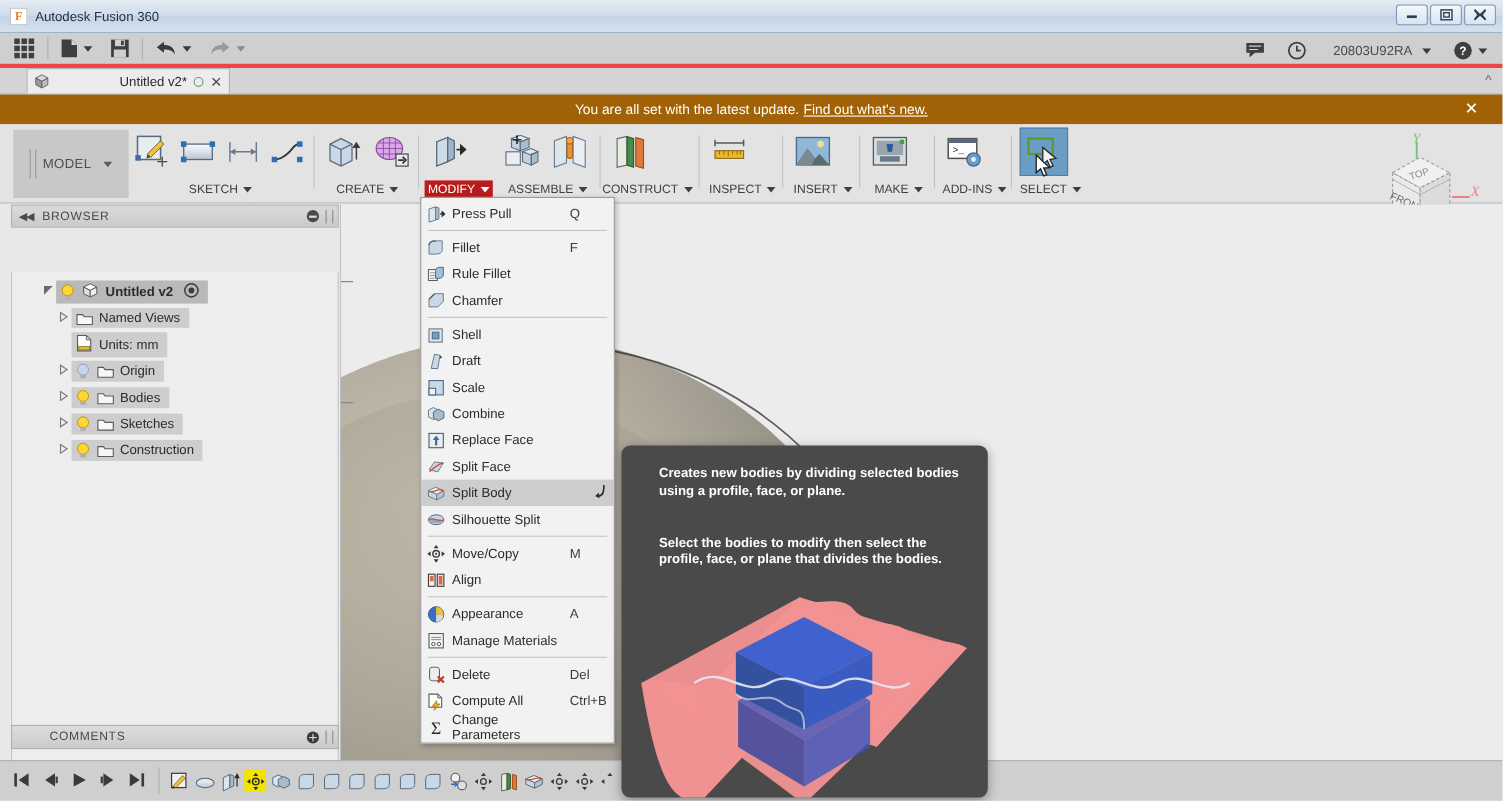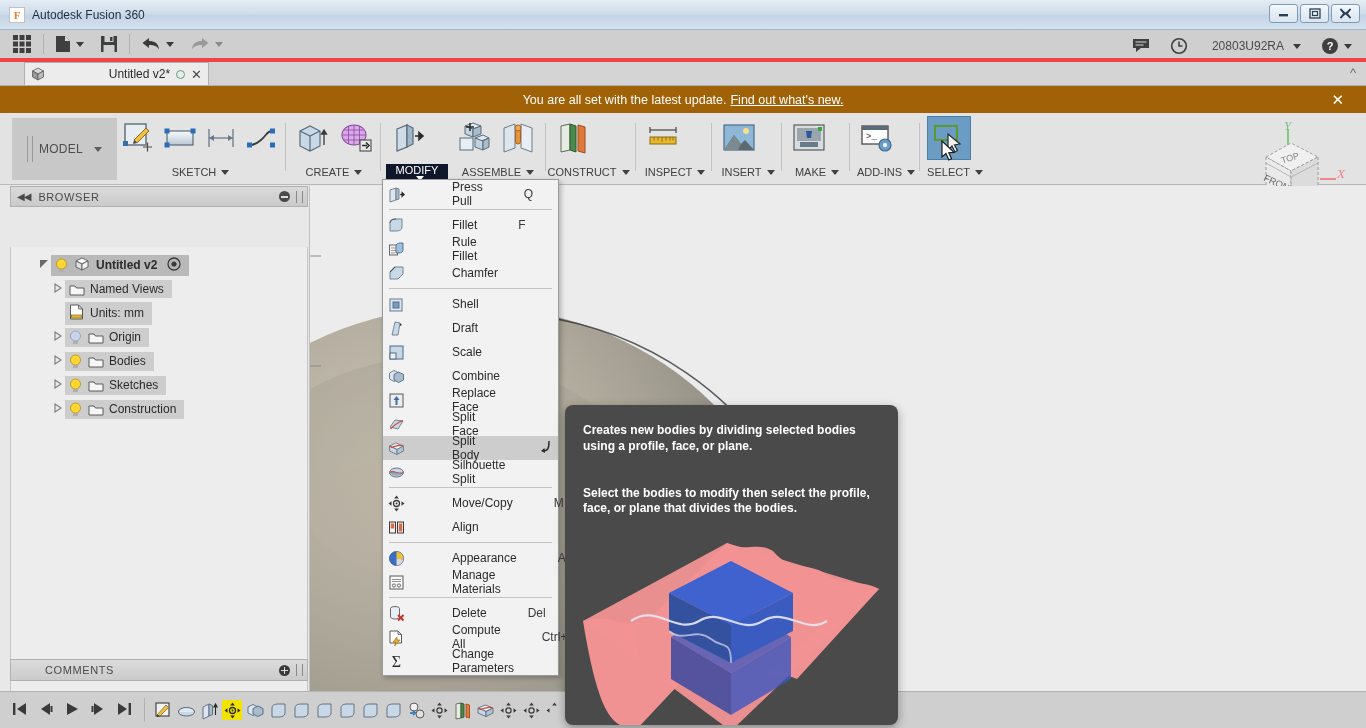--- a/index.html
+++ b/index.html
@@ -85,21 +85,21 @@
     background:#c8c8c8; display:flex; align-items:center; justify-content:center; gap:6px;
   }
   .grip { width:6px;height:26px; border-left:1px solid #9a9a9a; border-right:1px solid #9a9a9a; }
   .ws-label { font-size:12px; color:#4d4d4d; letter-spacing:.3px; }
   .rgroup { position:absolute; top:3px; height:66px; display:flex; flex-direction:column; }
   .rrow { display:flex; align-items:flex-start; height:46px; }
   .rbtn { width:44px; height:44px; display:flex; align-items:center; justify-content:center; }
   .rbtn.sel { background:#6b9dc4; border:1px solid #4b7fa8; }
   .glabel { text-align:center; font-size:11px; color:#404040; margin-top:2px; height:16px;
             display:flex; align-items:center; justify-content:center; }
-  .glabel.active { background:#0f172a; color:#fff;flex-direction:column; }
+  .glabel.active { background:#b91c1c; color:#fff; }
   .vsep { position:absolute; top:10px; width:1px; height:48px; background:#c2c2c2; }
 
   
   .viewcube { position:absolute; right:20px; top:8px; width:110px; height:96px; }
 
   
   .browser-hdr {
     position:absolute; left:10px; top:186px; width:298px; height:21px;
     background:linear-gradient(to bottom,#dadada,#cacaca); border:1px solid #b0b0b0;
     display:flex; align-items:center; font-size:11px; color:#4a4a4a; letter-spacing:.6px;
@@ -139,35 +139,35 @@
     background:#ececec; overflow:hidden;
   }
   .vp-border-l { position:absolute; left:0; top:0; width:1px; height:505px; background:#c0c0c0; }
 
   
   .menu {
     position:absolute; left:382px; top:179px; width:177px;
     background:#f2f2f2; border:1px solid #9a9a9a;
     box-shadow: 2px 2px 5px rgba(0,0,0,.25); z-index:50; padding:2px 0;
   }
-  .mi { display:flex; align-items:center; height:24px; padding:0 6px 0 4px; font-size:12px; color:#2b2b2b;gap:41px; }
+  .mi { display:flex; align-items:center; height:24px; padding:0 6px 0 4px; font-size:12px; color:#2b2b2b; }
   .mi.hl { background:#cdcdcd; }
   .mi-icon { width:18px;height:18px; margin-right:6px; flex:none; display:flex; align-items:center; justify-content:center; }
   .mi-label { flex:1; }
   .mi-key { color:#3a3a3a; font-size:12px; min-width:34px; text-align:left; }
   .mi-arrow { color:#2b2b2b; font-size:13px; }
   .msep { height:1px; background:#c4c4c4; margin:3px 6px; }
 
   
   .tooltip {
     position:absolute; left:565px; top:405px; width:333px; height:320px;
     background:#4a4a4a; border-radius:8px; color:#fff; z-index:60;
     box-shadow:0 3px 10px rgba(0,0,0,.35); overflow:hidden;
   }
-  .tt-text { padding:18px 18px 0 18px; font-size:12px; font-weight:bold; line-height:1.32; }
+  .tt-text { padding:18px 18px 0 34px; font-size:12px; font-weight:bold; line-height:1.32; }
   .tt-p2 { margin-top:13px; }
   .tt-img { margin-top:14px; width:333px; height:215px; }
 
   
   .timeline {
     position:absolute; left:0; top:691px; width:1366px; height:37px;
     background:#cfcfcf; border-top:1px solid #b2b2b2; display:flex; align-items:center;
   }
   .tl-nav { display:flex; align-items:center; gap:10px; padding:0 12px; }
   .tl-sep { width:1px; height:24px; background:#b0b0b0; }

